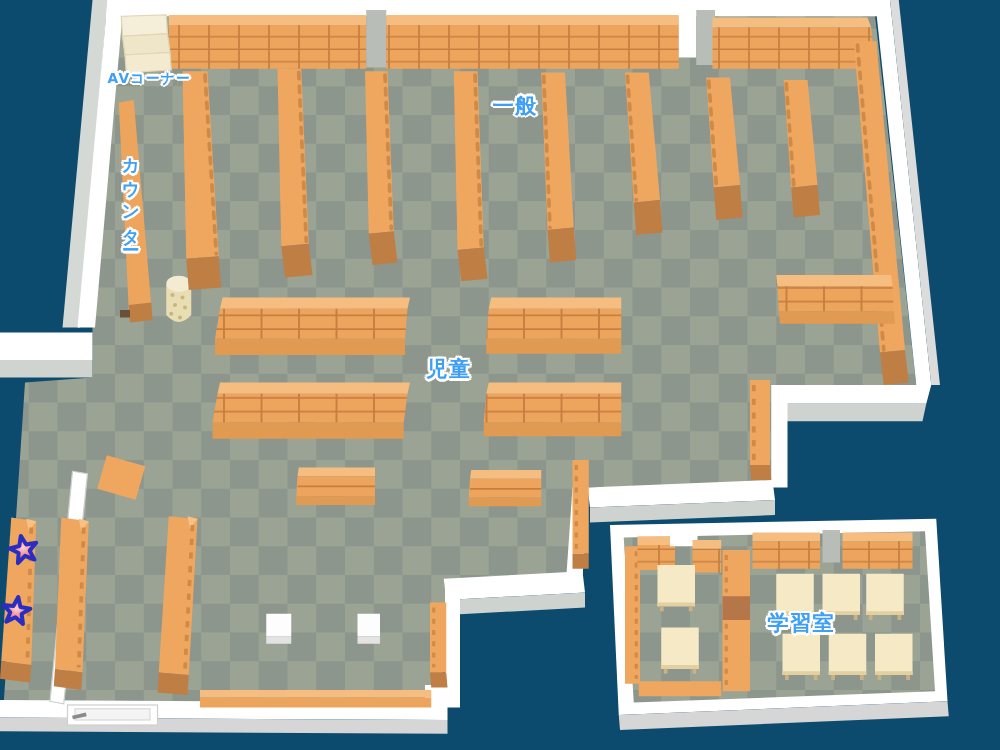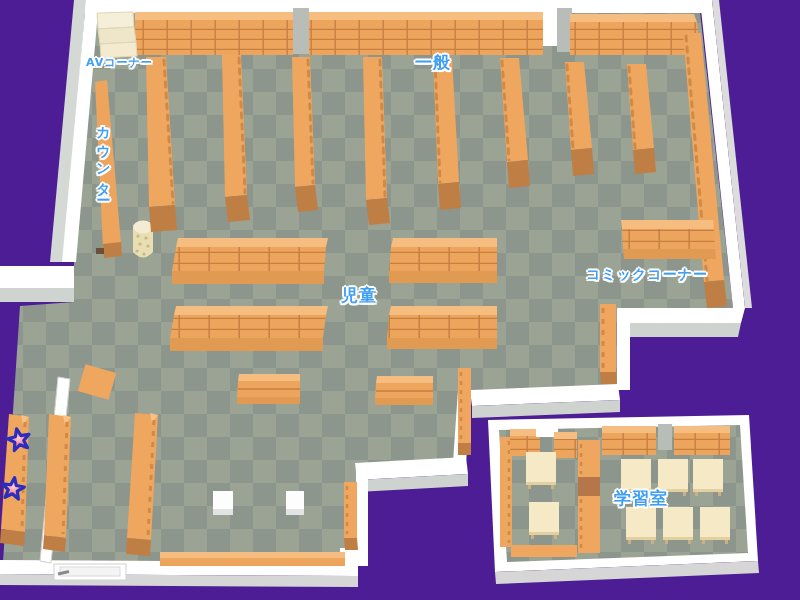--- a/index.html
+++ b/index.html
@@ -1,16 +1,16 @@
 <!DOCTYPE html>
 <html><head>
 <meta charset="utf-8">
 <style>
   html,body{margin:0;padding:0;background:#000;}
-  #stage{position:relative;width:800px;height:600px;background:#4c1d95;overflow:hidden;
+  #stage{position:relative;width:800px;height:600px;background:#0c4a6e;overflow:hidden;
          font-family:"DejaVu Sans",sans-serif;}
   #stage svg{position:absolute;left:0;top:0;}
   .label{position:absolute;color:#3d9ff6;font-weight:bold;white-space:nowrap;letter-spacing:1px;
     font-family:"DejaVu Sans",sans-serif;
     text-shadow: 2px 0 0 #fff,-2px 0 0 #fff,0 2px 0 #fff,0 -2px 0 #fff,
                  1.5px 1.5px 0 #fff,-1.5px -1.5px 0 #fff,1.5px -1.5px 0 #fff,-1.5px 1.5px 0 #fff;}
   .label.vertical{writing-mode:vertical-rl;text-orientation:upright;letter-spacing:3px;}
 </style>
 </head>
 <body>
@@ -326,18 +326,17 @@
     <use href="#ctable" transform="translate(621,459)"></use>
     <use href="#ctable" transform="translate(658,459)"></use>
     <use href="#ctable" transform="translate(693,459)"></use>
     <use href="#ctable" transform="translate(626,507)"></use>
     <use href="#ctable" transform="translate(663,507)"></use>
     <use href="#ctable" transform="translate(700,507)"></use>
   </g>
 </svg>
 
   <div class="label" style="left:86px;top:55px;font-size:11px;">AVコーナー</div>
-  <div class="label" style="left:394px;top:51px;font-size:17px;margin-left:21px;">一般</div>
+  <div class="label" style="left:394px;top:73px;font-size:17px;">一般</div>
   <div class="label vertical" style="left:95px;top:116px;font-size:14px;">カウンター</div>
   <div class="label" style="left:341px;top:284px;font-size:17px;text-align:right;">児童</div>
-  <div class="label" style="left:586px;top:266px;font-size:14px;">コミックコーナー</div>
   <div class="label" style="left:614px;top:487px;font-size:17px;">学習室</div>
 </div>
 
 </body></html>

